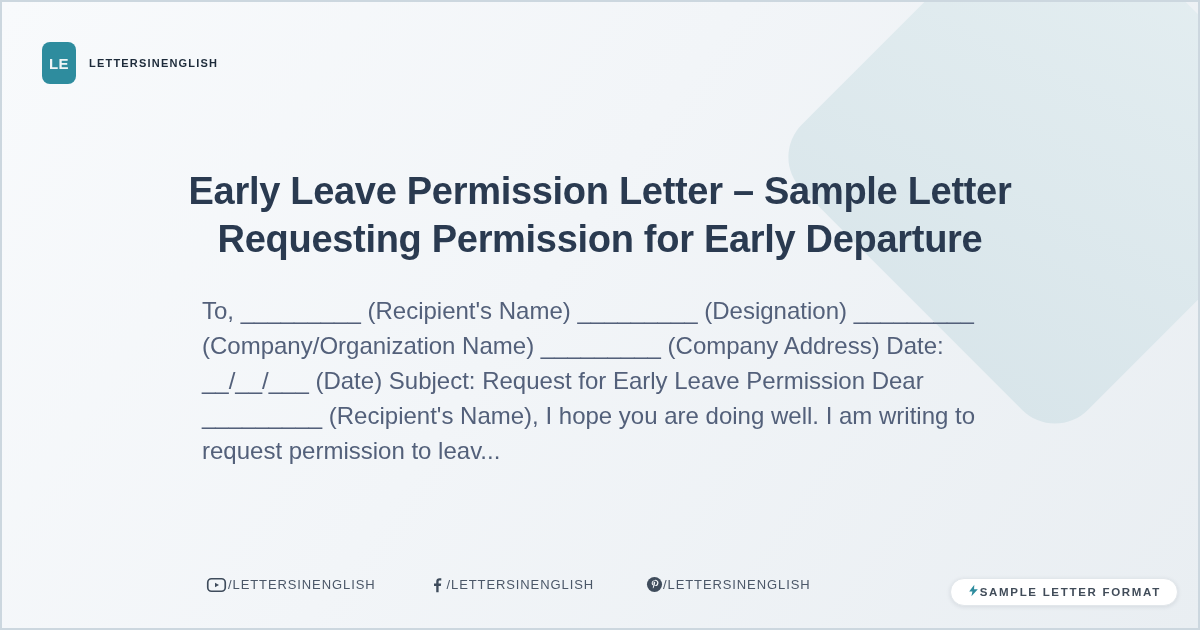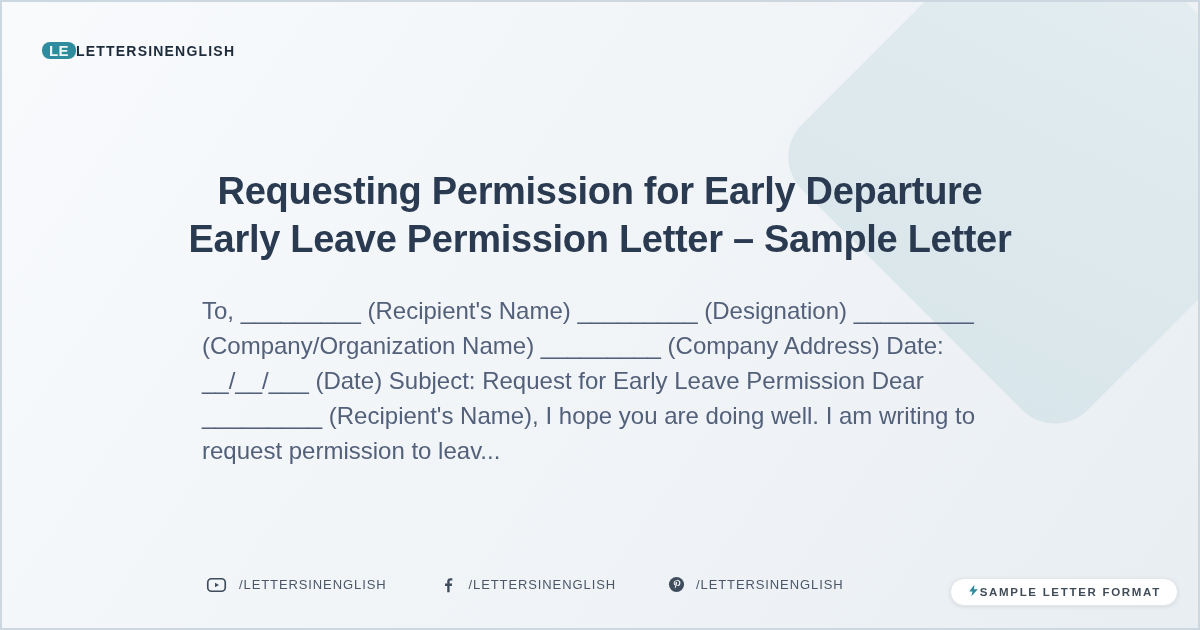--- a/index.html
+++ b/index.html
@@ -35,33 +35,34 @@
   .brand {
     position: absolute;
     left: 40px;
     top: 40px;
     display: flex;
     align-items: center;
     cursor: default;
   }
   .brand-logo {
     width: 34px;
-    height: 17px;
+    height: 42px;
     border-radius: 8px;
     background: #2e8c9e;
     color: #eef5f6;
     font-size: 15px;
     font-weight: bold;
     letter-spacing: 0.5px;
     display: flex;
     align-items: center;
     justify-content: center;
   }
   .brand-wordmark {
-    font-size: 14px;
+    margin-left: 13px;
+    font-size: 11px;
     font-weight: bold;
     letter-spacing: 1.2px;
     color: #1d2b3a;
   }
 
   
   .title {
     position: absolute;
     top: 165px;
     left: 0;
@@ -90,21 +91,20 @@
     position: absolute;
     left: 203px;
     bottom: 33px;
     display: flex;
     align-items: center;
     gap: 52px;
   }
   .social-item {
     display: flex;
     align-items: center;
-    gap: 11px;
     color: #3f4c5c;
     cursor: pointer;
   }
   .social-item svg { display: block; }
   .social-handle {
     font-size: 13px;
     letter-spacing: 0.9px;
     color: #4b5768;
     white-space: nowrap;
   }
@@ -142,22 +142,22 @@
   <div class="content">
 
     <div class="brand">
       <div class="brand-logo">
         <span>LE</span>
       </div>
       <div class="brand-wordmark">LETTERSINENGLISH</div>
     </div>
 
     <div class="title">
+      <div>Early Leave Permission Letter – Sample Letter</div>
       <div>Requesting Permission for Early Departure</div>
-      <div>Early Leave Permission Letter – Sample Letter</div>
     </div>
 
     <div class="excerpt">To, _________ (Recipient's Name) _________ (Designation) _________ (Company/Organization Name) _________ (Company Address) Date: __/__/___ (Date) Subject: Request for Early Leave Permission Dear _________ (Recipient's Name), I hope you are doing well. I am writing to request permission to leav...</div>
 
     <div class="social-row">
 
       <div class="social-item">
         <span>
           <svg width="23" height="20" viewBox="0 0 24 24" fill="none" stroke="#3f4c5c" stroke-width="2">
             <rect x="1.5" y="4.5" width="21" height="15" rx="4.5"></rect>

